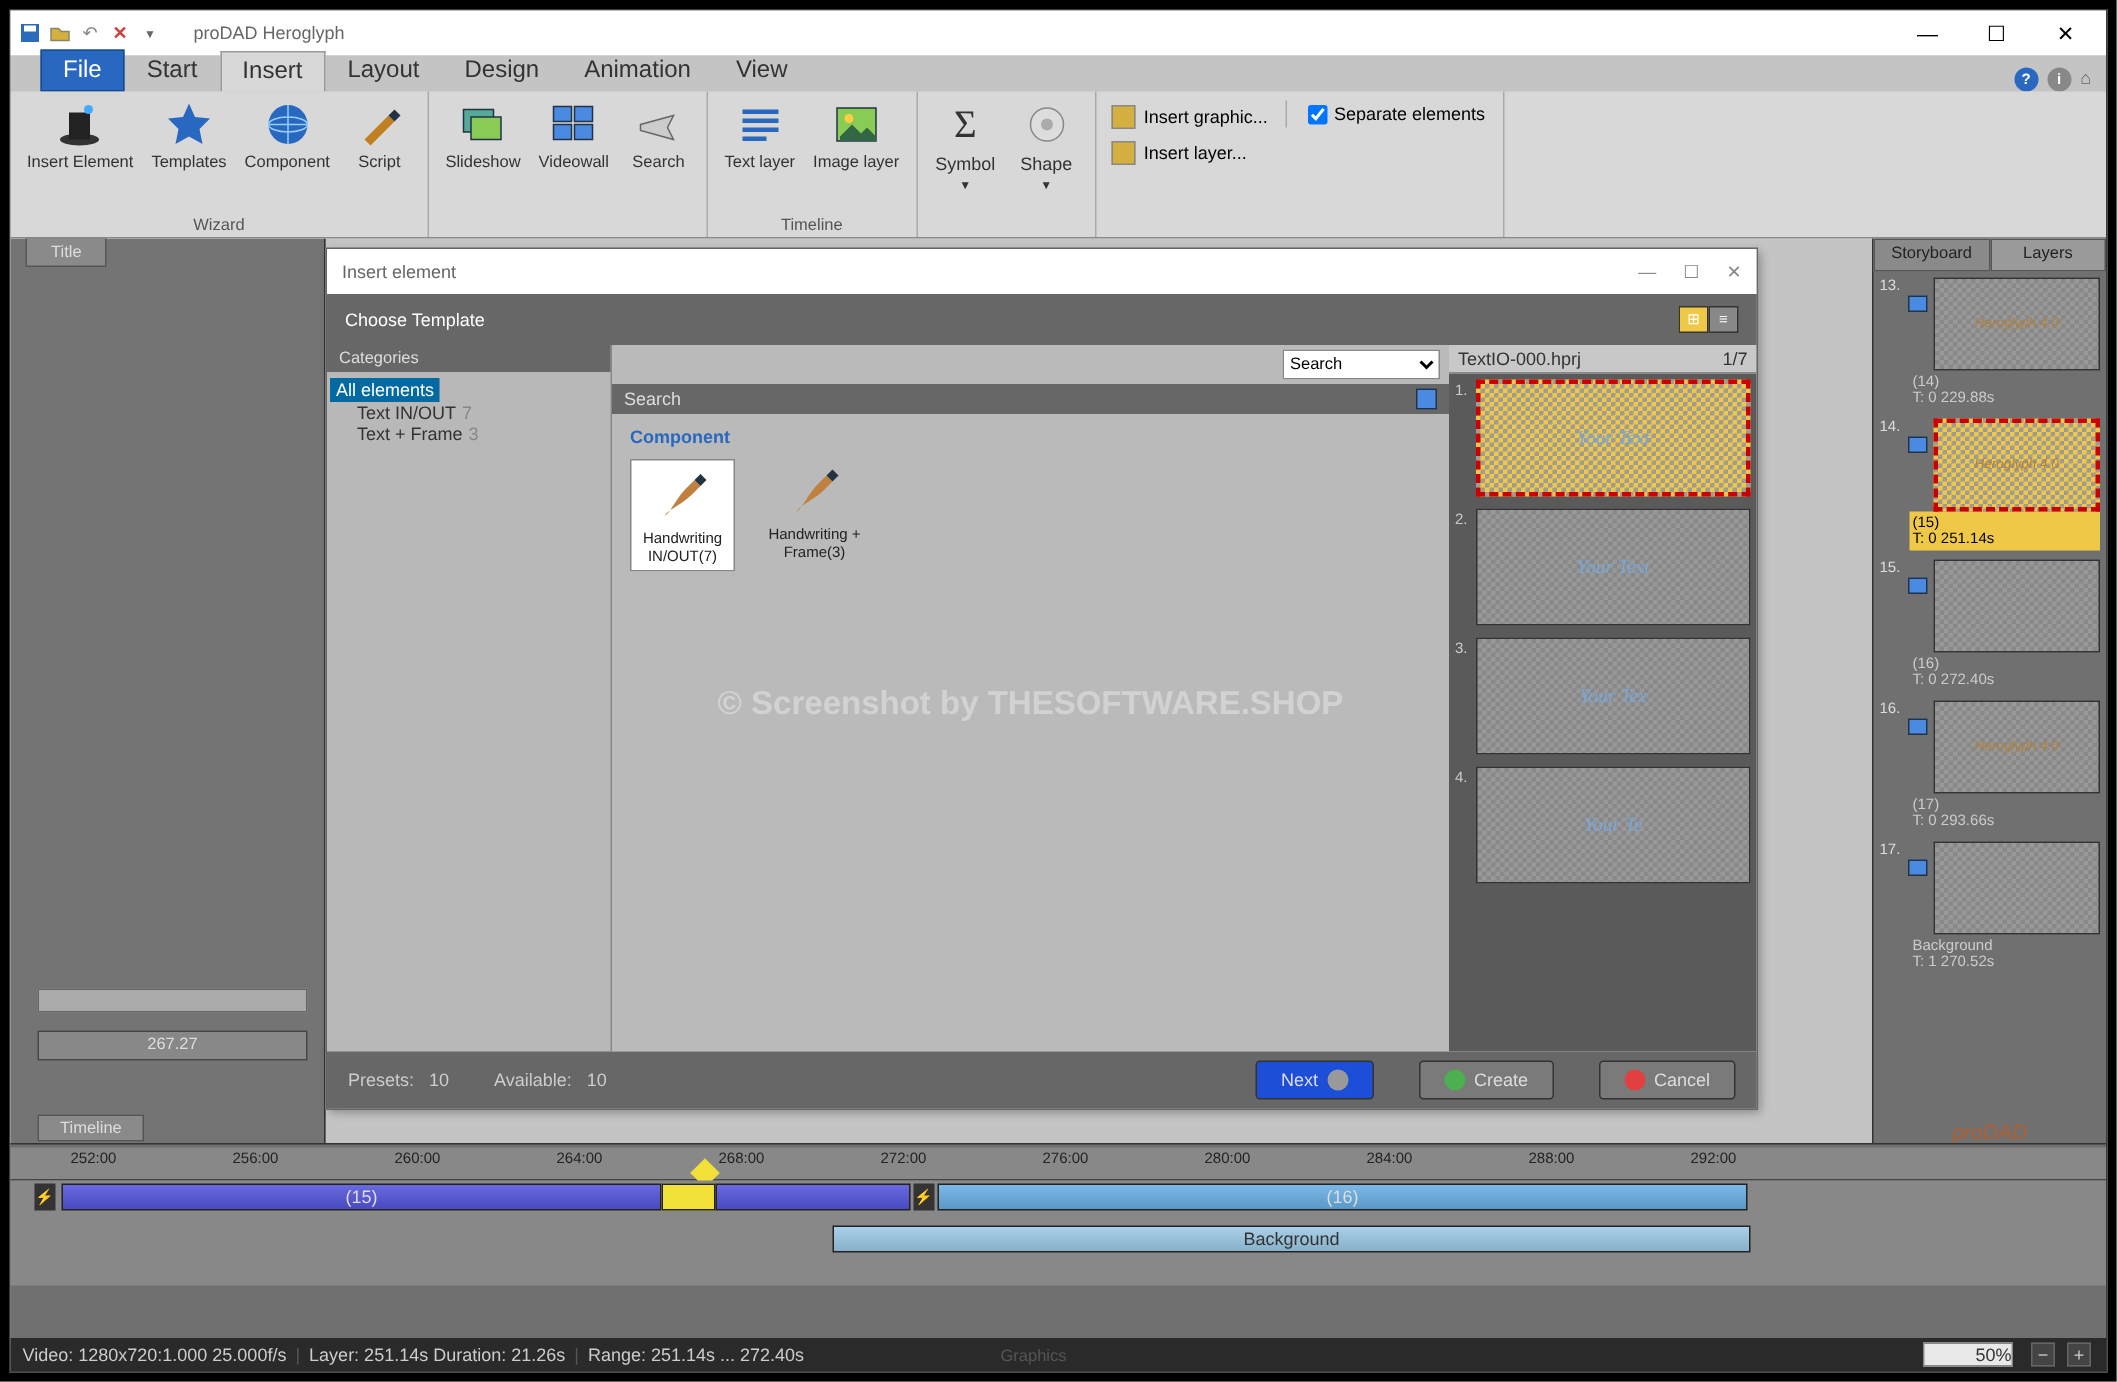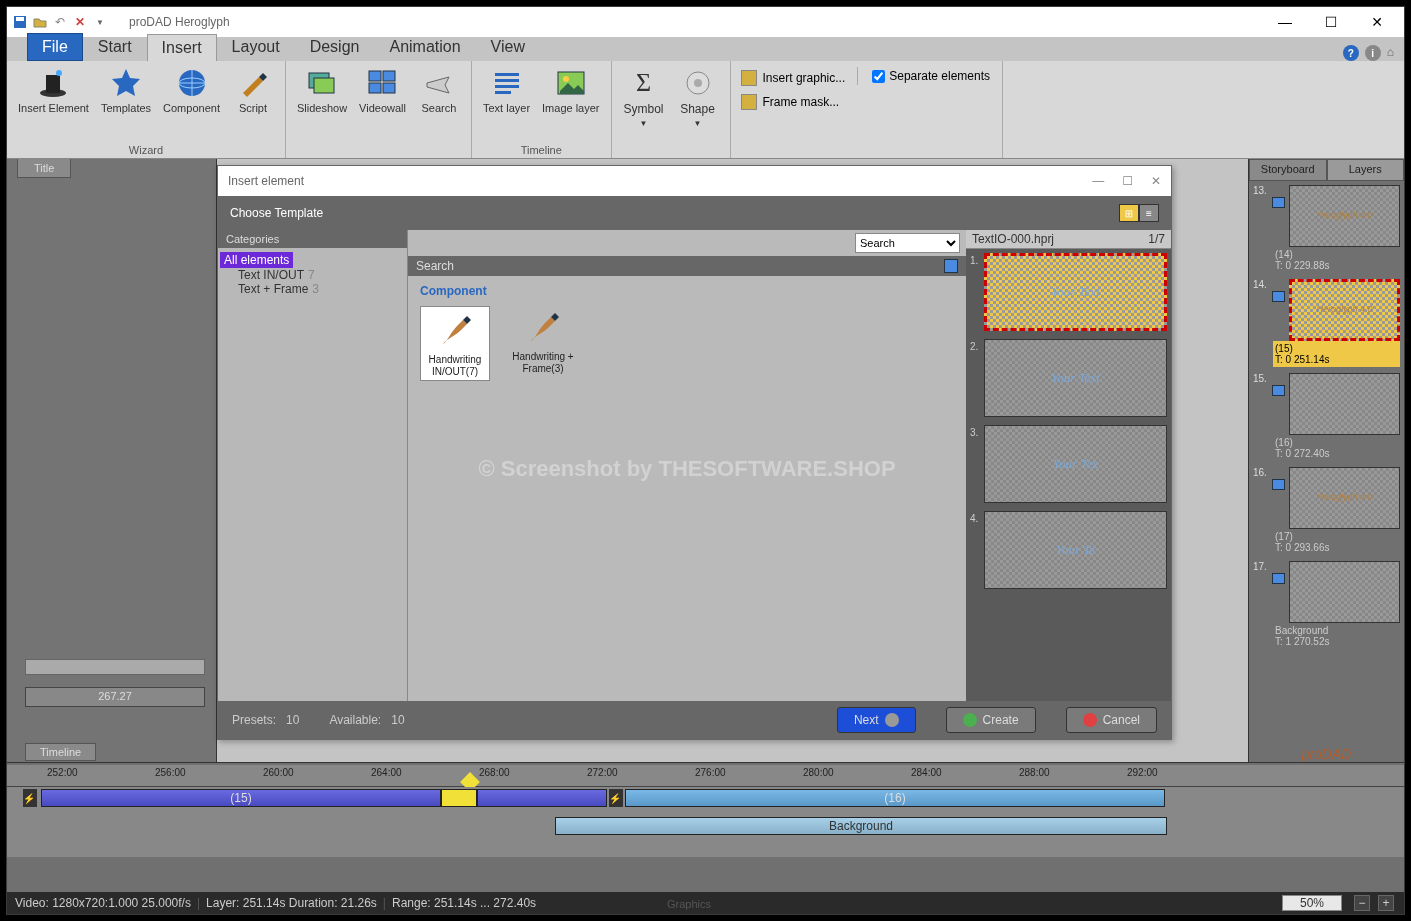--- a/index.html
+++ b/index.html
@@ -52,21 +52,21 @@
 .dlg-hdr{background:#676767;color:#fff;padding:8px 12px;font-size:17px;font-weight:normal;display:flex;align-items:center}
 .view-toggle{margin-left:auto;display:flex}
 .vt{width:20px;height:18px;border:1px solid #333;display:flex;align-items:center;justify-content:center;font-size:10px}
 .vt.a{background:#f0c848}
 .vt.b{background:#888}
 .dlg-body{flex:1;display:flex;overflow:hidden}
 .cat-panel{width:190px;background:#b8b8b8;border-right:1px solid #888;display:flex;flex-direction:column}
 .cat-hdr{background:#676767;color:#ddd;padding:3px 8px;font-size:11px}
 .cat-list{padding:4px 2px;font-size:11px}
 .cat-item{padding:1px 4px;color:#333}
-.cat-item.sel{background:#6d28d9;color:#fff;display:inline-block}
+.cat-item.sel{background:#0369a1;color:#fff;display:inline-block}
 .cat-sub{padding-left:18px;color:#333}
 .cat-cnt{color:#888;margin-left:4px}
 .mid-panel{flex:1;display:flex;flex-direction:column;background:#bababa}
 .search-bar{height:26px;display:flex;justify-content:flex-end;padding:3px 6px}
 .search-sel{width:105px;height:20px;border:1px solid #888;background:#fff;font-size:11px}
 .presets-hdr{background:#676767;color:#ddd;padding:3px 8px;font-size:11px;display:flex}
 .presets-ref{margin-left:auto;width:14px;height:14px;background:#4a8ae0;border:1px solid #234}
 .presets-body{flex:1;padding:8px 12px;background:#bababa;position:relative}
 .comp-label{color:#2968c0;font-size:12px;font-weight:bold;margin-bottom:8px}
 .preset-items{display:flex;gap:18px}
@@ -102,21 +102,21 @@
 .play-head{position:absolute;top:0;width:14px;height:14px;background:#f0e038;transform:rotate(45deg)}
 .tracks{position:relative;height:70px;background:#888}
 .clip{position:absolute;height:18px;border:1px solid #222;font-size:9px;text-align:center;color:#ddd;display:flex;align-items:center;justify-content:center;overflow:hidden}
 .clip.c1{background:linear-gradient(#6a6ae0,#4a4ac0);top:2px}
 .clip.c2{background:linear-gradient(#7ab8e8,#5a98c8);top:2px}
 .clip.cy{background:#f0e038;top:2px}
 .clip.bg{background:linear-gradient(#a8d0e8,#88b0c8);top:30px;color:#333}
 .lightning{width:14px;height:18px;background:#333;color:#f0e038;display:flex;align-items:center;justify-content:center;font-size:10px;position:absolute}
 .statusbar{height:22px;background:#2a2a2a;color:#ccc;font-size:11px;display:flex;align-items:center;padding:0 8px;gap:4px}
 .sb-sep{color:#555;margin:0 2px}
-.zoom{margin-left:auto;width:60px;background:#e8e8e8;color:#333;text-align:center;border:1px solid #888;margin-right:6px}
+.zoom{margin-left:auto;width:60px;background:#e8e8e8;color:#333;text-align:right;border:1px solid #888;margin-right:6px}
 .zm-btn{width:16px;height:16px;background:#444;color:#ccc;text-align:center;border:1px solid #666;margin:0 2px}
 svg{display:block}
 </style>
 </head>
 <body>
 
 <div class="win">
 
   <div class="titlebar">
     <div class="qat">
@@ -279,21 +279,21 @@
       <div class="rgroup-label">&nbsp;</div>
     </div>
     <div class="rgroup" style="flex-direction:row;align-items:flex-start;padding-top:6px">
       <div style="display:flex;flex-direction:column;gap:2px">
         <div class="rbtn-small">
             <div class="rbtn-small-ic"></div>
             <span>Insert graphic...</span>
           </div>
         <div class="rbtn-small">
             <div class="rbtn-small-ic"></div>
-            <span>Frame mask...</span>
+            <span>Insert layer...</span>
           </div>
       </div>
       <div style="border-left:1px solid #aaa;margin-left:8px;padding-left:8px">
         <label class="chk">
             <input type="checkbox" checked="" style="">
             <span>Separate elements</span>
           </label>
       </div>
       <div class="rgroup-label" style="position:absolute;bottom:2px;left:660px">Graphics</div>
     </div>

